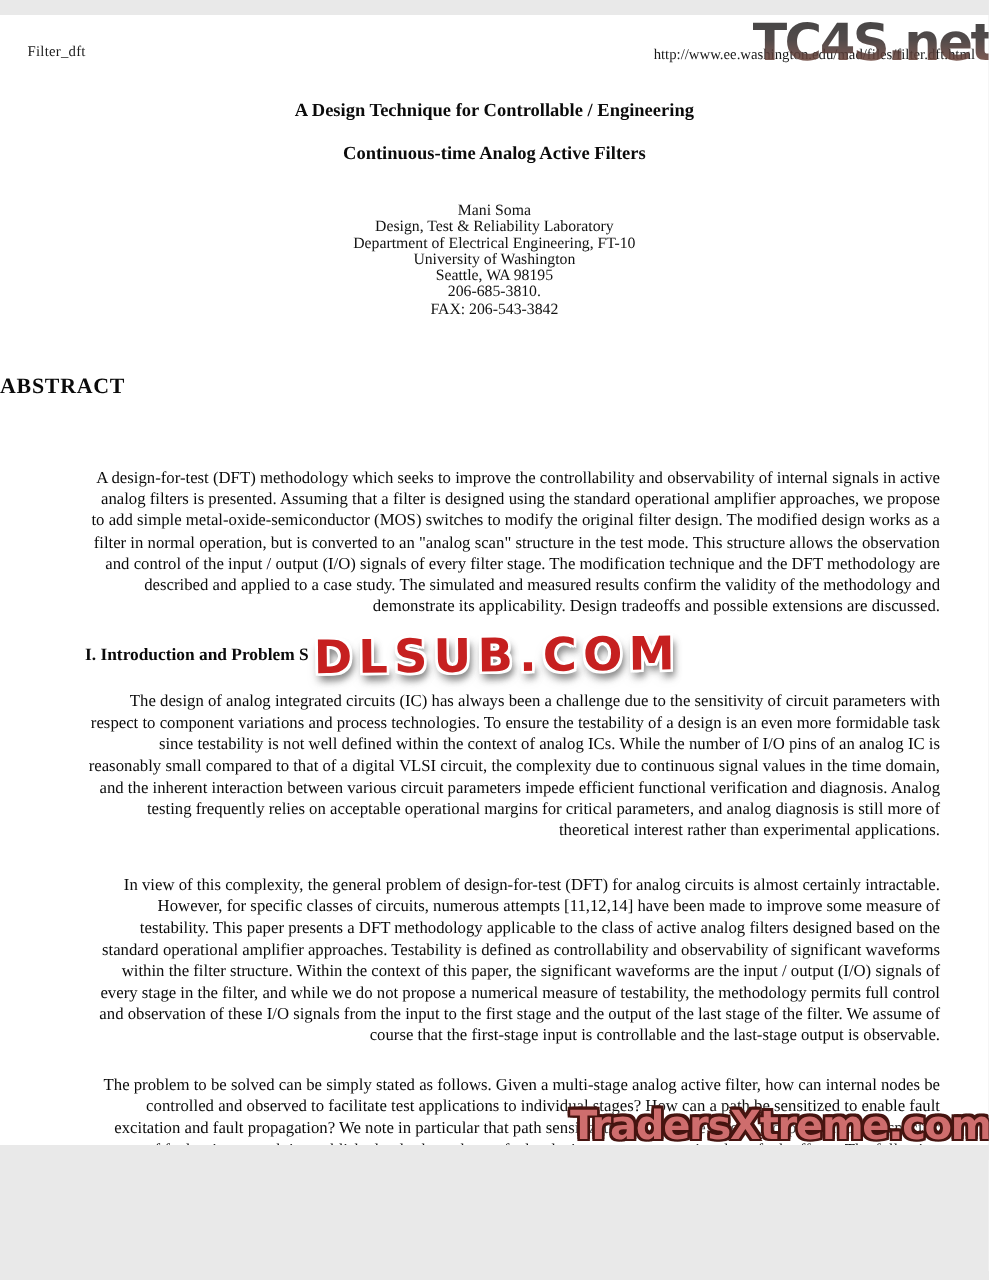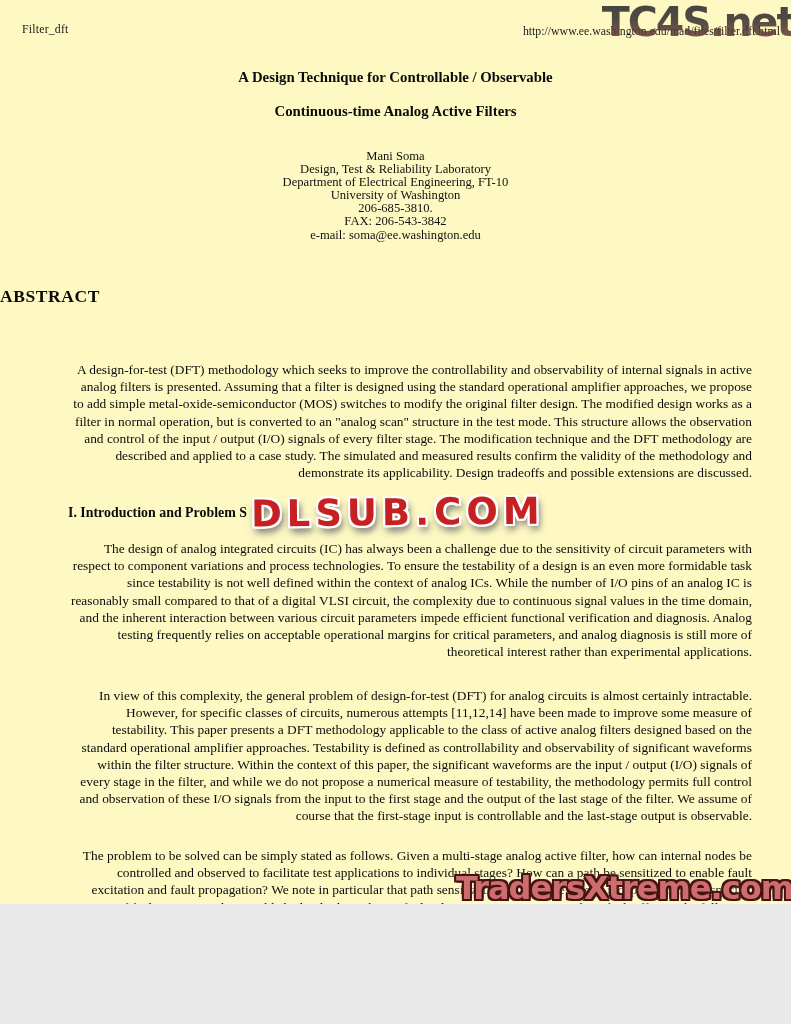--- a/index.html
+++ b/index.html
@@ -1,23 +1,23 @@
 <!DOCTYPE html>
 <html><head>
 <meta charset="utf-8">
 <style>
   html,body{margin:0;padding:0;background:#e9e9e9;}
   .page{
     position:relative;
     width:791px;height:904px;
-    background:#fef9c3;
+    background:#ffffff;
     font-family:"Liberation Serif", serif;
     color:#0b0b0b;
     overflow:hidden;
-    margin:0 auto;
+    margin:12px auto;
   }
   
   .hdr-left{
     position:absolute;left:22px;top:22px;
     font-size:11.8px;letter-spacing:.2px;color:#1a1a1a;
   }
   .hdr-url{
     position:absolute;right:11px;top:24px;
     font-size:11.8px;color:#1a1a1a;white-space:nowrap;
   }
@@ -90,31 +90,31 @@
 </style>
 </head>
 <body>
 
 <div class="page">
 
   <div class="hdr-left">Filter_dft</div>
   <div class="hdr-url">http://www.ee.washington.edu/mad/files/filter.dft.html</div>
   <div class="wm-tc4s">TC4S.net</div>
 
-  <div class="title title-l1">A Design Technique for Controllable / Observable</div>
+  <div class="title title-l1">A Design Technique for Controllable / Engineering</div>
   <div class="title title-l2">Continuous-time Analog Active Filters</div>
 
   <div class="authors">
     <div>Mani Soma</div>
     <div>Design, Test &amp; Reliability Laboratory</div>
     <div>Department of Electrical Engineering, FT-10</div>
     <div>University of Washington</div>
+    <div>Seattle, WA 98195</div>
     <div>206-685-3810.</div>
     <div>FAX: 206-543-3842</div>
-    <div>e-mail: soma@ee.washington.edu</div>
   </div>
 
   <div class="abstract-heading">ABSTRACT</div>
   <p class="bodytext abstract">A design-for-test (DFT) methodology which seeks to improve the controllability and observability of internal signals in active analog filters is presented. Assuming that a filter is designed using the standard operational amplifier approaches, we propose to add simple metal-oxide-semiconductor (MOS) switches to modify the original filter design. The modified design works as a filter in normal operation, but is converted to an "analog scan" structure in the test mode. This structure allows the observation and control of the input / output (I/O) signals of every filter stage. The modification technique and the DFT methodology are described and applied to a case study. The simulated and measured results confirm the validity of the methodology and demonstrate its applicability. Design tradeoffs and possible extensions are discussed.</p>
 
   <div class="section-heading">I. Introduction and Problem S</div>
   <div class="wm-dlsub">DLSUB.COM</div>
 
   <p class="bodytext p1">The design of analog integrated circuits (IC) has always been a challenge due to the sensitivity of circuit parameters with respect to component variations and process technologies. To ensure the testability of a design is an even more formidable task since testability is not well defined within the context of analog ICs. While the number of I/O pins of an analog IC is reasonably small compared to that of a digital VLSI circuit, the complexity due to continuous signal values in the time domain, and the inherent interaction between various circuit parameters impede efficient functional verification and diagnosis. Analog testing frequently relies on acceptable operational margins for critical parameters, and analog diagnosis is still more of theoretical interest rather than experimental applications.</p>
   <p class="bodytext p2">In view of this complexity, the general problem of design-for-test (DFT) for analog circuits is almost certainly intractable. However, for specific classes of circuits, numerous attempts [11,12,14] have been made to improve some measure of testability. This paper presents a DFT methodology applicable to the class of active analog filters designed based on the standard operational amplifier approaches. Testability is defined as controllability and observability of significant waveforms within the filter structure. Within the context of this paper, the significant waveforms are the input / output (I/O) signals of every stage in the filter, and while we do not propose a numerical measure of testability, the methodology permits full control and observation of these I/O signals from the input to the first stage and the output of the last stage of the filter. We assume of course that the first-stage input is controllable and the last-stage output is observable.</p>

